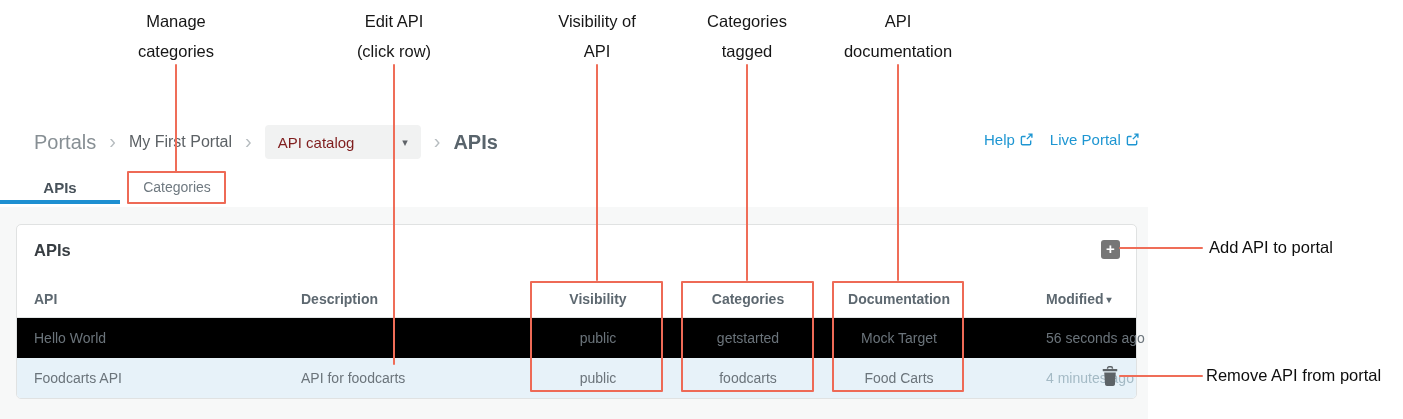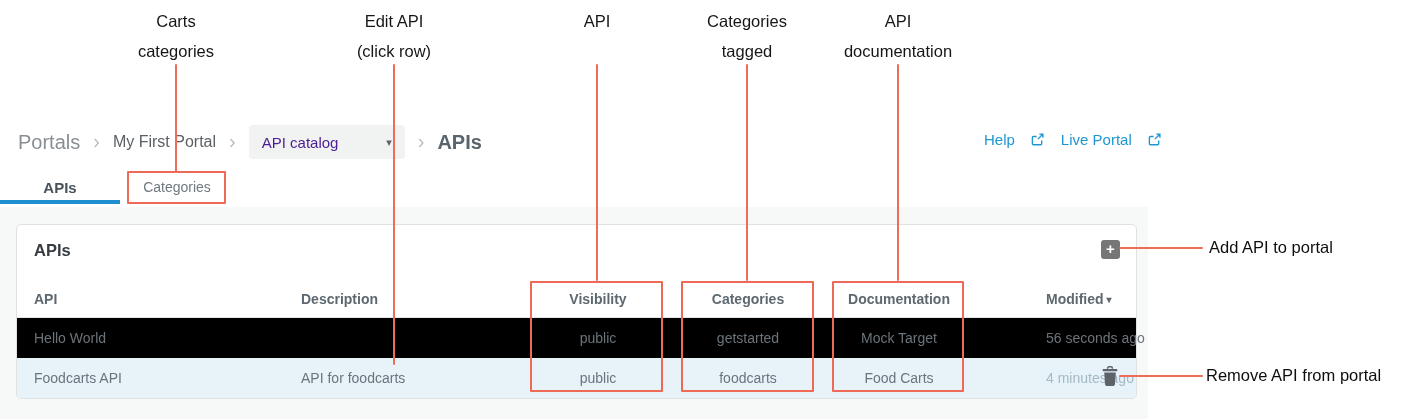--- a/index.html
+++ b/index.html
@@ -11,33 +11,33 @@
   .ann-label { position:absolute; width:180px; text-align:center; font-size:16.5px;
                line-height:30px; color:#161616; z-index:20; }
   .vline { position:absolute; width:2px; background:#ef6d58; z-index:15; border-radius:1px; }
   .hline { position:absolute; height:2px; background:#ef6d58; z-index:15; border-radius:1px; }
   .rbox  { position:absolute; border:2px solid #ee6a56; z-index:15; border-radius:1px; }
   .side-label { position:absolute; font-size:16.5px; color:#0e0e0e; white-space:nowrap; z-index:20; }
 
   
   .breadcrumb { position:absolute; left:18px; top:124px; height:36px; display:flex;
                 align-items:center; gap:13px; }
-  .bc-root   { font-size:20px; color:#878f94; }
+  .bc-root   { font-size:20px; color:#878f94;margin-left:16px; }
   .bc-sep    { font-size:20px; color:#b7bdc0; padding-bottom:2px; }
   .bc-portal { font-size:16px; color:#5c6165; }
   .bc-dropdown { height:34px; min-width:156px; background:#f1f2f2; border-radius:4px;
                  display:flex; align-items:center; justify-content:space-between;
                  padding:0 13px; cursor:pointer; }
-  .bc-dropdown .val { font-size:15px; color:#4c1d95; }
+  .bc-dropdown .val { font-size:15px; color:#7f1d1d; }
   .bc-dropdown .caret { font-size:11px; color:#5f6368; }
   .bc-page   { font-size:20px; font-weight:700; color:#59646c; }
 
   
   .hdr-links { position:absolute; left:984px; top:131px; display:flex; gap:17px; }
-  .hdr-link  { display:flex; align-items:center; gap:16px; color:#1e96d2; font-size:15px;
+  .hdr-link  { display:flex; align-items:center; gap:5px; color:#1e96d2; font-size:15px;
                cursor:pointer; }
 
   
   .tab { position:absolute; top:173px; height:28px; display:flex; align-items:center;
          justify-content:center; cursor:pointer; }
   .tab-apis { left:0; width:120px; font-size:15px; font-weight:700; color:#48525a; }
   .tab-categories { left:128px; width:98px; font-size:14px; color:#6f7980; }
   .tab-underline { position:absolute; left:0; top:200px; width:120px; height:4px;
                    background:#1d8fd1; }
 
@@ -75,28 +75,29 @@
 
   .trash-btn { position:absolute; left:1084px; top:141px; width:18px; height:21px;
                cursor:pointer; z-index:5; }
 </style>
 </head>
 <body>
 
 <div class="canvas">
 
   <div class="ann-label" style="left:86px; top:6px;">
-    <div>Carts</div>
+    <div>Manage</div>
     <div>categories</div>
   </div>
   <div class="ann-label" style="left:304px; top:6px;">
     <div>Edit API</div>
     <div>(click row)</div>
   </div>
   <div class="ann-label" style="left:507px; top:6px;">
+    <div>Visibility of</div>
     <div>API</div>
   </div>
   <div class="ann-label" style="left:657px; top:6px;">
     <div>Categories</div>
     <div>tagged</div>
   </div>
   <div class="ann-label" style="left:808px; top:6px;">
     <div>API</div>
     <div>documentation</div>
   </div>

